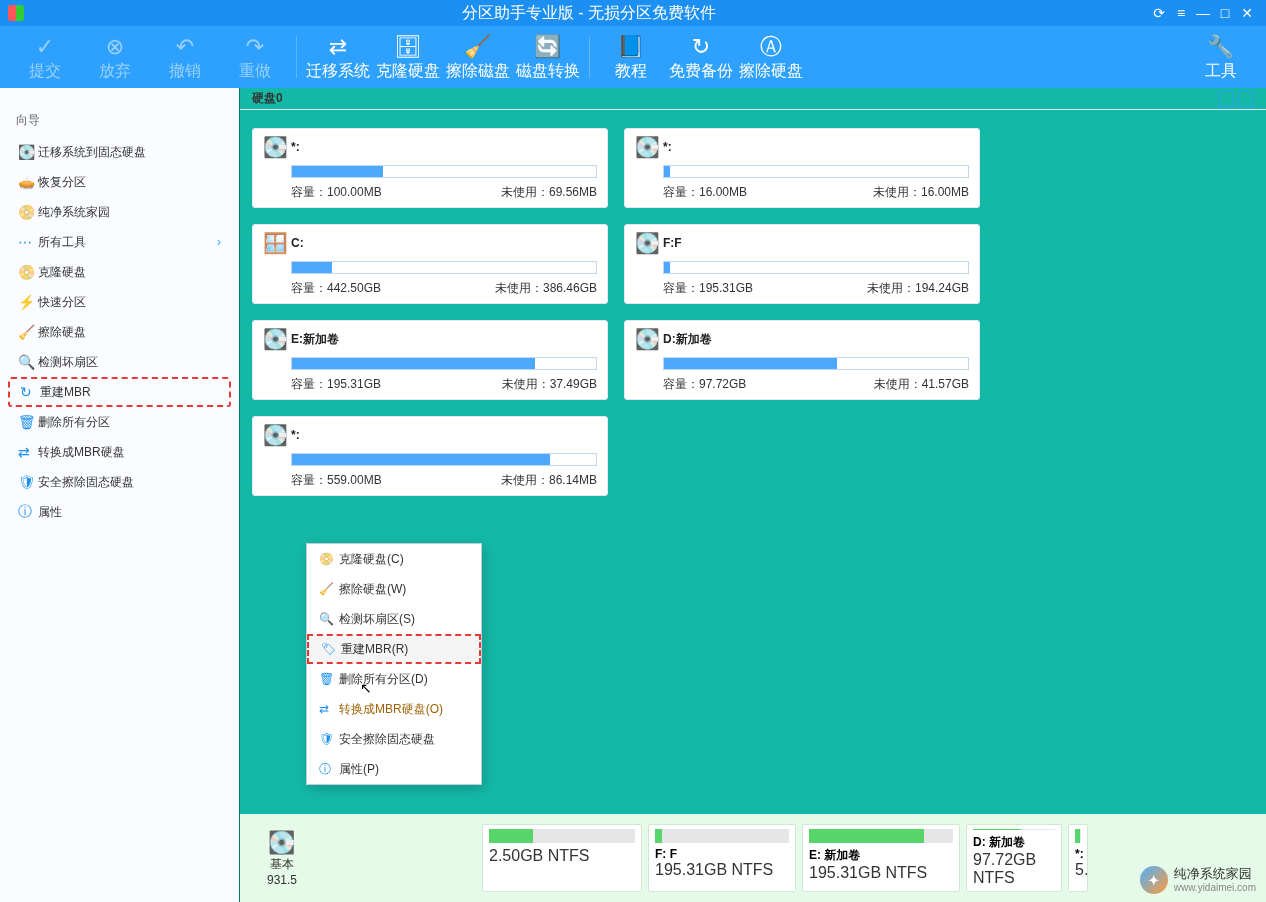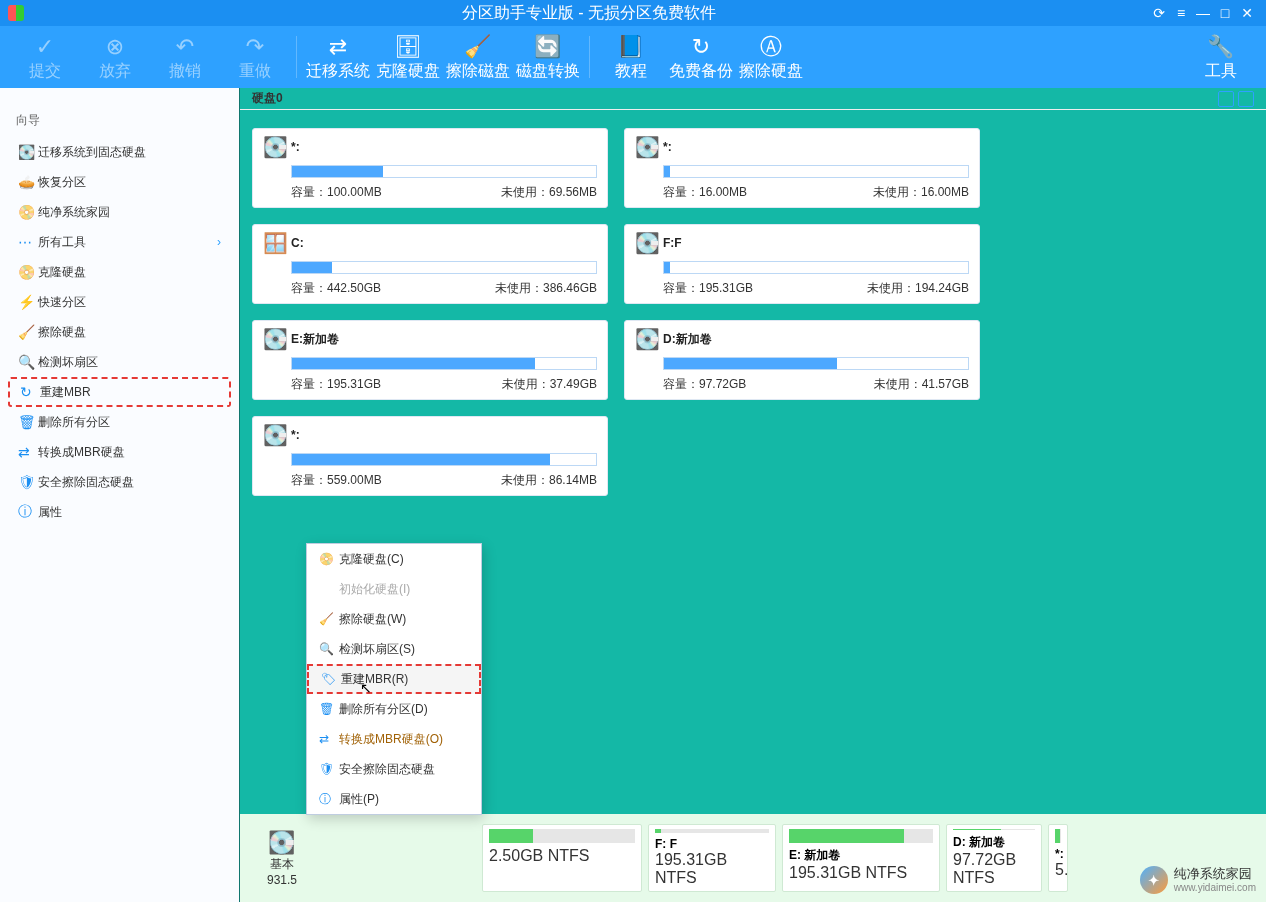--- a/index.html
+++ b/index.html
@@ -310,21 +310,21 @@
         <div>931.5</div>
       </div>
       <div id="dmparts" style="display:flex;gap:6px;flex:1;">
           <div class="dmpart" style="width: 160px; margin-left: 164px;">
             <div class="dbar">
               <div class="dfill" style="width:30%"></div>
             </div>
             <div class="dname"></div>
             <div class="dinfo">2.50GB NTFS</div>
           </div>
-          <div class="dmpart" style="width: 128px;">
+          <div class="dmpart" style="width: 148px;">
             <div class="dbar">
               <div class="dfill" style="width:5%"></div>
             </div>
             <div class="dname">F: F</div>
             <div class="dinfo">195.31GB NTFS</div>
           </div>
           <div class="dmpart" style="width: 158px;">
             <div class="dbar">
               <div class="dfill" style="width:80%"></div>
             </div>
@@ -347,24 +347,20 @@
           </div>
         </div>
     </div>
   </div>
 </div>
 
 <div class="ctxmenu" id="ctxmenu">
     <div class="ctxitem">
       <span class="cico2">📀</span>
       <span class="ctext" style="color:#333">克隆硬盘(C)</span>
-    </div>
-    <div class="ctxitem">
-      <span class="cico2"></span>
-      <span class="ctext" style="color:#aaa">初始化硬盘(I)</span>
     </div>
     <div class="ctxitem">
       <span class="cico2">🧹</span>
       <span class="ctext" style="color:#333">擦除硬盘(W)</span>
     </div>
     <div class="ctxitem">
       <span class="cico2">🔍</span>
       <span class="ctext" style="color:#333">检测坏扇区(S)</span>
     </div>
     <div class="ctxitem highlighted">

